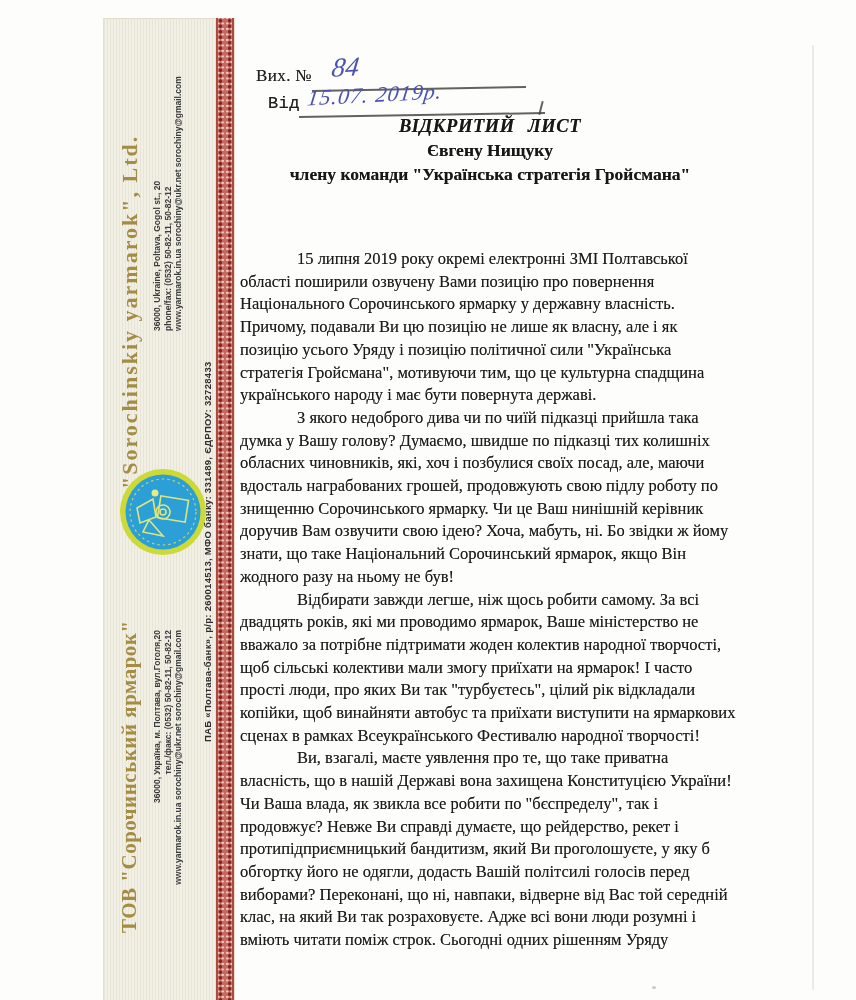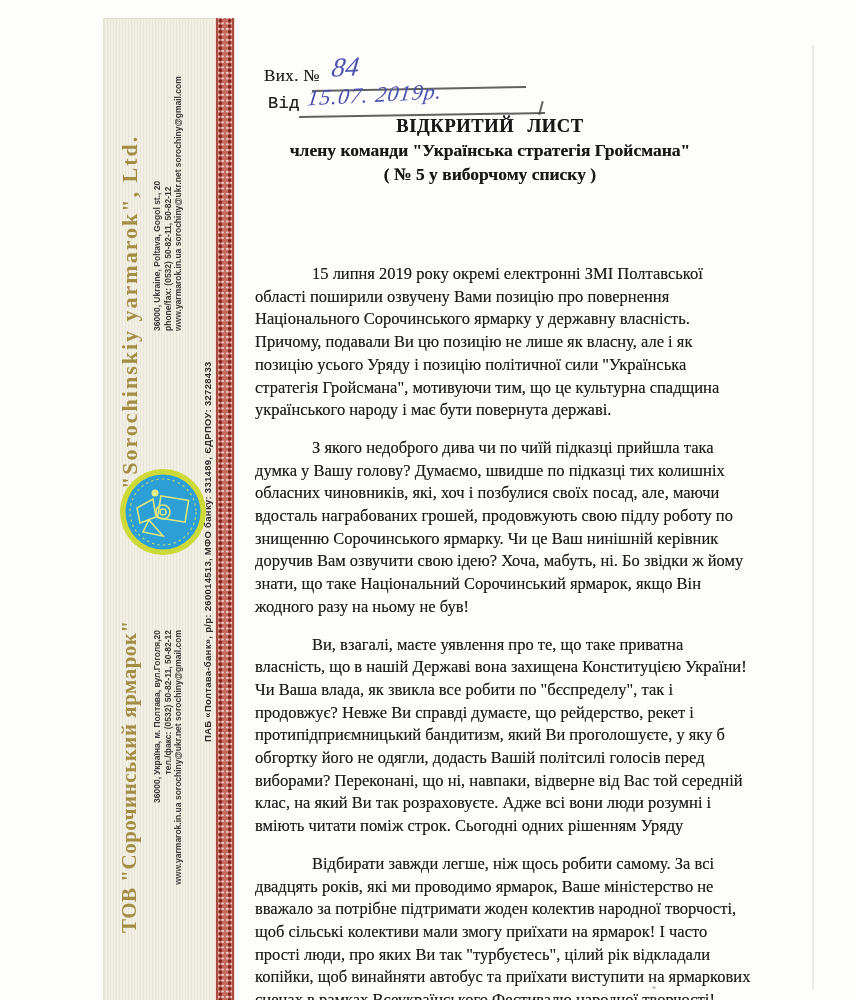--- a/index.html
+++ b/index.html
@@ -42,47 +42,47 @@
   .v-contacts.ua{left:152px;top:1002px;width:372px;text-align:right;}
   .v-contacts div{white-space:nowrap;}
   .v-bank{
     left:202px;top:742px;font-family:"Liberation Sans",sans-serif;
     font-size:9.5px;font-weight:700;letter-spacing:.3px;color:#2e2e2e;
   }
   
   .logo{position:absolute;left:119px;top:468px;width:88px;height:88px;}
   
   .ref-label{position:absolute;font-size:17px;color:#1f1f1f;letter-spacing:.4px;text-shadow:0 0 .3px rgba(0,0,0,.55);}
-  .ref-label.vyh{left:264px;top:66px;text-align:center;}
+  .ref-label.vyh{left:256px;top:66px;text-align:center;}
   .ref-label.vid{left:268px;top:94px;font-family:Liberation Mono, monospace;}
   .hand{
     position:absolute;color:#4b51b0;font-style:italic;font-weight:400;
     font-family:"Liberation Serif",serif;transform:skewX(-10deg) rotate(-3deg);
   }
   .hand.num{left:332px;top:52px;font-size:27px;}
   .hand.date{left:308px;top:82px;font-size:22px;letter-spacing:1px;}
   .form-line{position:absolute;height:1.5px;background:#474747;opacity:.85;}
   .form-line.l1{left:312px;top:88px;width:214px;transform:rotate(-1.1deg);}
   .form-line.l2{left:299px;top:114px;width:246px;transform:rotate(-.9deg);}
   .form-line.tick{left:540px;top:101px;width:2px;height:14px;transform:rotate(14deg);}
   
   .heading{
     position:absolute;left:240px;top:114px;width:500px;text-align:center;
     font-weight:700;font-size:17.5px;line-height:24.2px;color:#181818;
     text-shadow:0 0 .3px rgba(0,0,0,.6);
   }
-  .heading .title{font-size:18.5px;word-spacing:8px;letter-spacing:.6px;}
+  .heading .title{font-size:18.5px;word-spacing:8px;letter-spacing:.6px;font-style:italic;}
   
   .letter-body{
     position:absolute;left:240px;top:248px;width:528px;
     font-size:16.5px;line-height:22.7px;color:#1c1c1c;
     text-shadow:0 0 .3px rgba(0,0,0,.5);
   }
   .letter-body p{
-    margin:15px;white-space:pre-line;text-indent:57px;
+    margin:0;white-space:pre-line;text-indent:57px;
   }
   
   .scan-edge{position:absolute;left:812px;top:45px;width:2px;height:945px;background:#ebebe7;}
   .scan-dot{position:absolute;left:652px;top:986px;width:4px;height:3px;background:#c9c9c5;border-radius:50%;}
 </style>
 </head>
 <body>
 
 <div class="scan">
 
@@ -122,53 +122,53 @@
   <div class="ref-label vyh">Вих. №</div>
   <div class="hand num">84</div>
   <div class="form-line l1"></div>
   <div class="ref-label vid">Від</div>
   <div class="hand date">15.07. 2019р.</div>
   <div class="form-line l2"></div>
   <div class="form-line tick"></div>
 
   <div class="heading">
     <div class="title">ВІДКРИТИЙ ЛИСТ</div>
+    <div>Євгену Нищуку</div>
     <div>члену команди "Українська стратегія Гройсмана"</div>
-    <div>( № 5 у виборчому списку )</div>
   </div>
 
   <div class="letter-body">
     <p>15 липня 2019 року окремі електронні ЗМІ Полтавської
 області поширили озвучену Вами позицію про повернення
 Національного Сорочинського ярмарку у державну власність.
 Причому, подавали Ви цю позицію не лише як власну, але і як
 позицію усього Уряду і позицію політичної сили "Українська
 стратегія Гройсмана", мотивуючи тим, що це культурна спадщина
 українського народу і має бути повернута державі.</p>
     <p>З якого недоброго дива чи по чиїй підказці прийшла така
 думка у Вашу голову?  Думаємо, швидше по підказці тих колишніх
 обласних чиновників, які, хоч і позбулися своїх посад, але, маючи
 вдосталь награбованих грошей, продовжують свою підлу роботу по
 знищенню Сорочинського ярмарку. Чи це Ваш нинішній керівник
 доручив Вам озвучити свою ідею? Хоча, мабуть, ні. Бо звідки ж йому
 знати, що таке Національний Сорочинський ярмарок, якщо Він
 жодного разу  на ньому не був!</p>
+    <p>Відбирати завжди легше, ніж щось робити самому. За всі
+двадцять років, які ми проводимо ярмарок, Ваше міністерство не
+вважало за потрібне підтримати жоден колектив народної творчості,
+щоб сільські колективи мали змогу приїхати на ярмарок! І часто
+прості люди, про яких Ви так "турбуєтесь", цілий рік відкладали
+копійки, щоб винайняти автобус та приїхати виступити на ярмаркових
+сценах в рамках Всеукраїнського Фестивалю народної творчості!</p>
     <p>Ви, взагалі, маєте уявлення про те, що таке приватна
 власність, що в нашій Державі вона захищена Конституцією України!
 Чи Ваша влада,  як звикла все робити по "бєспределу", так і
 продовжує?  Невже Ви справді думаєте, що рейдерство, рекет і
 протипідприємницький бандитизм, який Ви проголошуєте, у яку б
 обгортку його не одягли,  додасть Вашій політсилі голосів перед
 виборами? Переконані, що ні, навпаки, відверне від Вас той середній
 клас, на який Ви так розраховуєте. Адже всі вони люди розумні і
 вміють читати поміж строк. Сьогодні одних рішенням Уряду</p>
-    <p>Відбирати завжди легше, ніж щось робити самому. За всі
-двадцять років, які ми проводимо ярмарок, Ваше міністерство не
-вважало за потрібне підтримати жоден колектив народної творчості,
-щоб сільські колективи мали змогу приїхати на ярмарок! І часто
-прості люди, про яких Ви так "турбуєтесь", цілий рік відкладали
-копійки, щоб винайняти автобус та приїхати виступити на ярмаркових
-сценах в рамках Всеукраїнського Фестивалю народної творчості!</p>
   </div>
 
   <div class="scan-edge"></div>
   <div class="scan-dot"></div>
 </div>
 
 </body></html>

